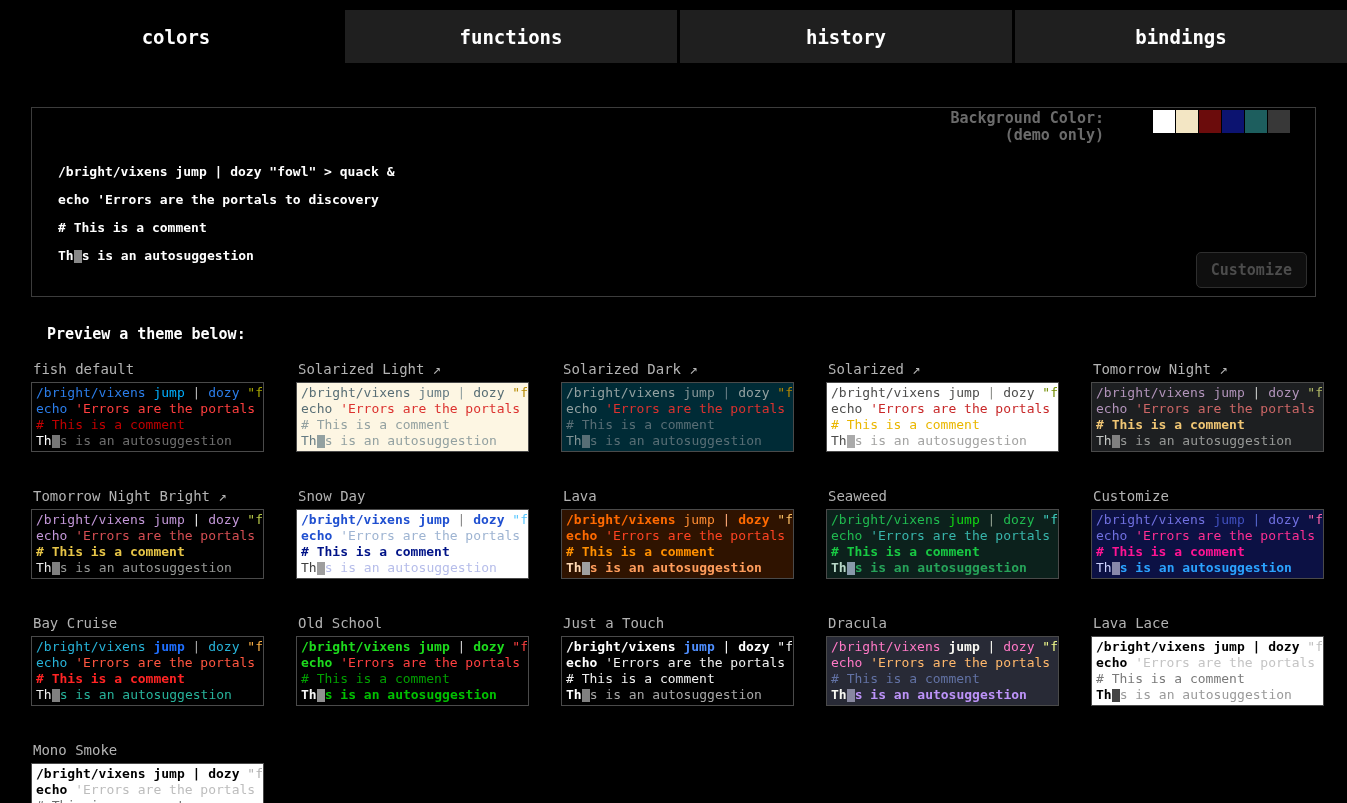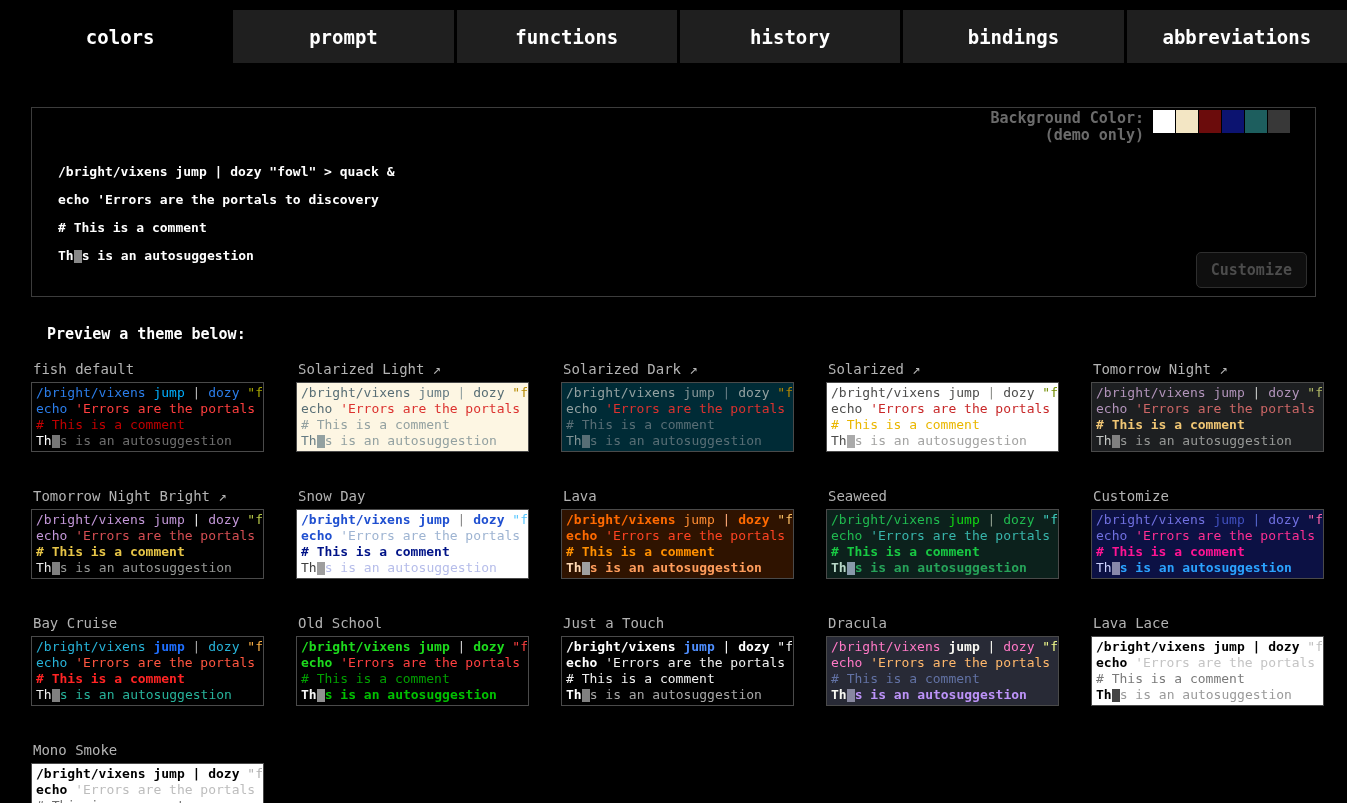--- a/index.html
+++ b/index.html
@@ -36,20 +36,21 @@
     margin: 44px 31px 0 31px;
     height: 190px;
     border: 1px solid #3c3c3c;
     background: #000;
   }
   .bg-controls {
     position: absolute;
     top: 2px; right: 2px;
     display: flex;
     align-items: flex-start;
+    gap: 40px;
   }
   .bg-label {
     color: #6b6b6b;
     font-weight: bold;
     font-size: 15px;
     line-height: 17px;
     text-align: right;
     margin-right: 8px;
   }
   .swatches { display: flex; }
@@ -123,25 +124,23 @@
     width: 0.62em;
     height: 1.02em;
     vertical-align: text-bottom;
   }
 </style>
 </head>
 <body>
 
 <div class="tabbar">
     <div class="tab active">colors</div>
-    <div class="tab">prompt</div>
     <div class="tab">functions</div>
     <div class="tab">history</div>
     <div class="tab">bindings</div>
-    <div class="tab">abbreviations</div>
   </div>
 
 <div class="demo-box">
   <div class="bg-controls">
     <div class="bg-label">
       <div>Background Color:</div>
       <div>(demo only)</div>
     </div>
     <div class="swatches">
         <div class="swatch" style="background: rgb(255, 255, 255);"></div>

